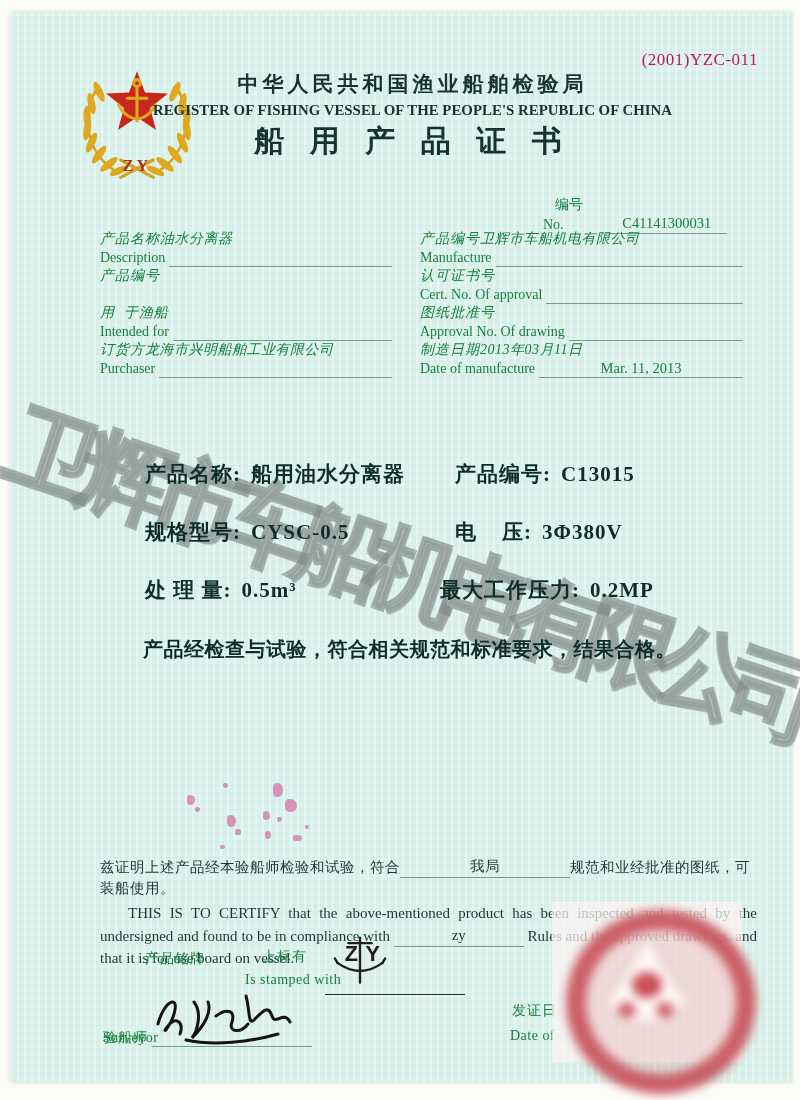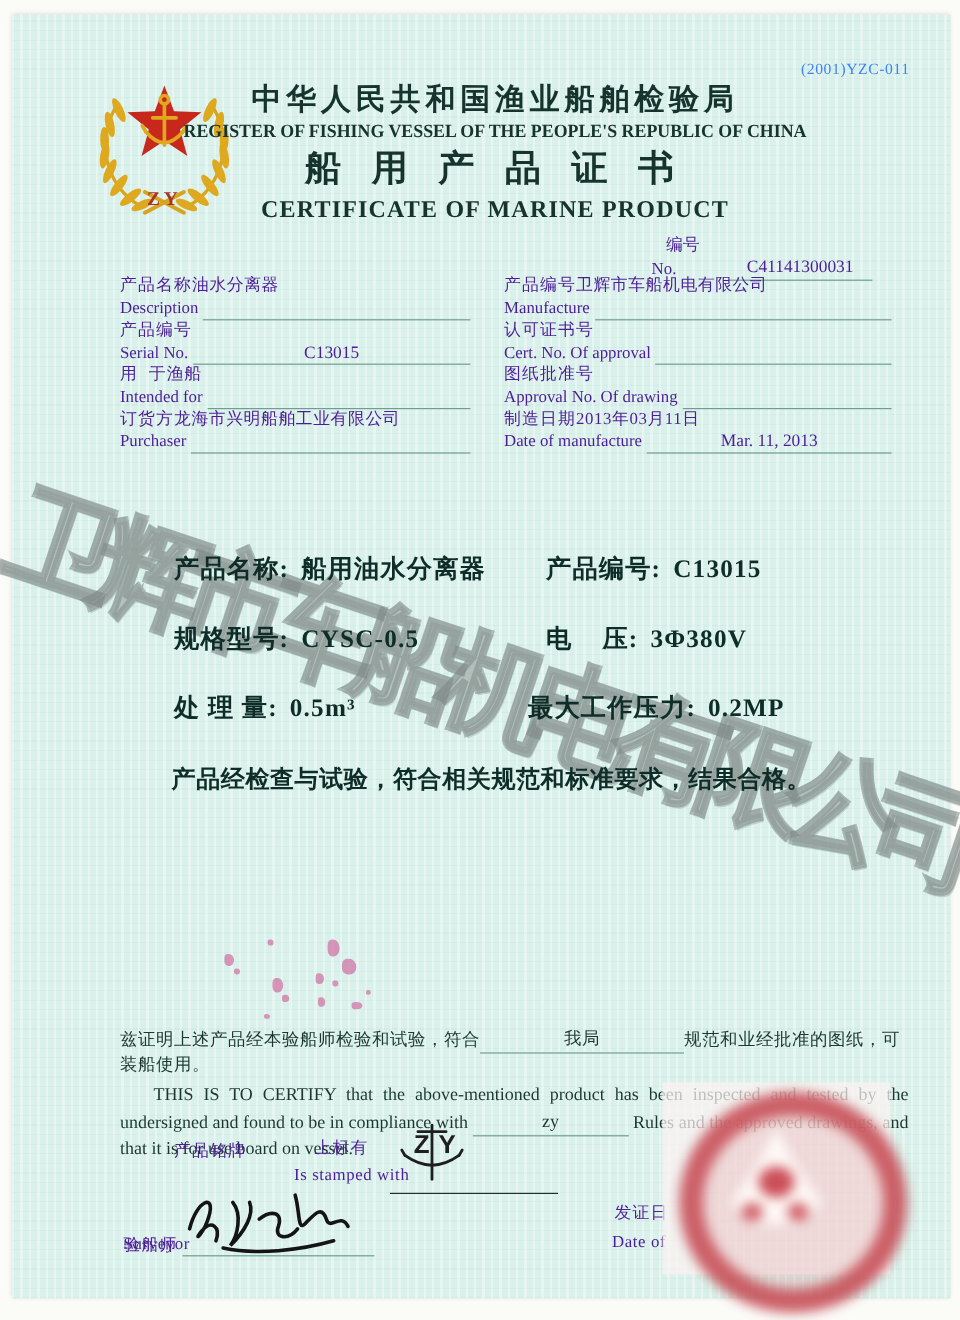--- a/index.html
+++ b/index.html
@@ -4,45 +4,45 @@
 <style>
   html,body{margin:0;padding:0;}
   body{background:#e9e9e6;font-family:"Liberation Serif","DejaVu Serif",serif;}
   .page{position:relative;width:800px;height:1100px;background:#fbfbf8;overflow:hidden;margin:0 auto;}
   .paper{position:absolute;left:10px;top:12px;width:782px;height:1070px;
     background-color:#d9f1ea;
     background-image:
       repeating-linear-gradient(90deg, rgba(255,255,255,0.38) 0 2px, rgba(255,255,255,0) 2px 7px),
       repeating-linear-gradient(0deg, rgba(176,220,209,0.22) 0 1px, rgba(255,255,255,0) 1px 8px);
     box-shadow:0 0 4px rgba(0,0,0,0.15);}
-  .ink{color:#4c1d95;}
+  .ink{color:#15803d;}
   .abs{position:absolute;}
   .ws-pre{white-space:pre;}
 
   
-  .form-code{right:42px;top:50px;font-size:13px;letter-spacing:0.5px;color:#3b82f6;}
+  .form-code{right:42px;top:50px;font-size:17px;letter-spacing:0.5px;color:#be185d;}
   .emblem{left:72px;top:56px;width:130px;height:130px;}
   .header{left:85px;top:68px;width:655px;text-align:center;color:#16332d;}
-  .h-cn{font-size:25px;font-weight:bold;letter-spacing:4px;line-height:32px;}
+  .h-cn{font-size:21px;font-weight:bold;letter-spacing:4px;line-height:32px;}
   .h-en{font-size:15.5px;font-weight:bold;line-height:20px;letter-spacing:0px;transform:scaleX(0.96);}
   .t-cn{font-size:30px;font-weight:bold;letter-spacing:9px;line-height:42px;}
   .t-en{font-size:20px;font-weight:bold;letter-spacing:1px;line-height:26px;}
 
   
   .certno{left:543px;top:196px;width:184px;font-size:14px;}
   .certno .cn{margin-left:12px;line-height:18px;}
   .certno .row{display:flex;align-items:flex-end;line-height:19px;gap:43px;}
   .line{flex:1;border-bottom:1.5px solid #6f9f8c;text-align:center;min-height:17px;font-size:14.5px;}
 
   
   .col{font-size:14px;}
   .col-left{left:100px;top:230px;width:292px;}
   .col-right{left:420px;top:230px;width:323px;}
   .field{height:37px;}
-  .f-cn{display:flex;height:18px;line-height:18px;letter-spacing:1px;}
+  .f-cn{display:flex;height:18px;line-height:18px;letter-spacing:1px;font-style:italic;}
   .f-cn .val{flex:1;text-align:left;letter-spacing:0.5px;}
   .f-en{display:flex;align-items:flex-end;height:19px;line-height:18px;}
   .f-en .lab{margin-right:4px;}
 
   
   .p-title{left:85px;top:394px;width:650px;text-align:center;color:#11302a;}
   .p-title .cnt{font-size:16px;font-weight:bold;letter-spacing:10px;line-height:20px;}
   .p-title .ent{font-size:15px;font-weight:bold;line-height:20px;letter-spacing:1px;}
   .p-row{font-size:21px;font-weight:bold;color:#0f2d28;letter-spacing:1px;}
   .p-row .lab{margin-right:10px;}
@@ -136,21 +136,20 @@
       </g>
 
       <text x="60" y="106" text-anchor="middle" font-size="15" font-weight="bold" fill="#a63428" letter-spacing="3">ZY</text>
     </svg>
   </div>
 
   <div class="abs header">
     <div class="h-cn">中华人民共和国渔业船舶检验局</div>
     <div class="h-en">REGISTER OF FISHING VESSEL OF THE PEOPLE'S REPUBLIC OF CHINA</div>
     <div class="t-cn ws-pre">船 用 产 品 证 书</div>
-    <div class="t-en">CERTIFICATE OF MARINE PRODUCT</div>
   </div>
 
   <div class="abs certno ink">
     <div class="cn">编号</div>
     <div class="row">
       <span class="lab">No.</span>
       <span class="line">C41141300031</span>
     </div>
   </div>
 
@@ -162,24 +161,20 @@
         </div>
       <div class="f-en">
           <span class="lab">Description</span>
           <span class="line"></span>
         </div>
     </div>
     <div class="field">
       <div class="f-cn">
           <span class="lab ws-pre">产品编号</span>
           <span class="val"></span>
-        </div>
-      <div class="f-en">
-          <span class="lab">Serial No.</span>
-          <span class="line">C13015</span>
         </div>
     </div>
     <div class="field">
       <div class="f-cn">
           <span class="lab ws-pre">用  于</span>
           <span class="val">渔船</span>
         </div>
       <div class="f-en">
           <span class="lab">Intended for</span>
           <span class="line"></span>

